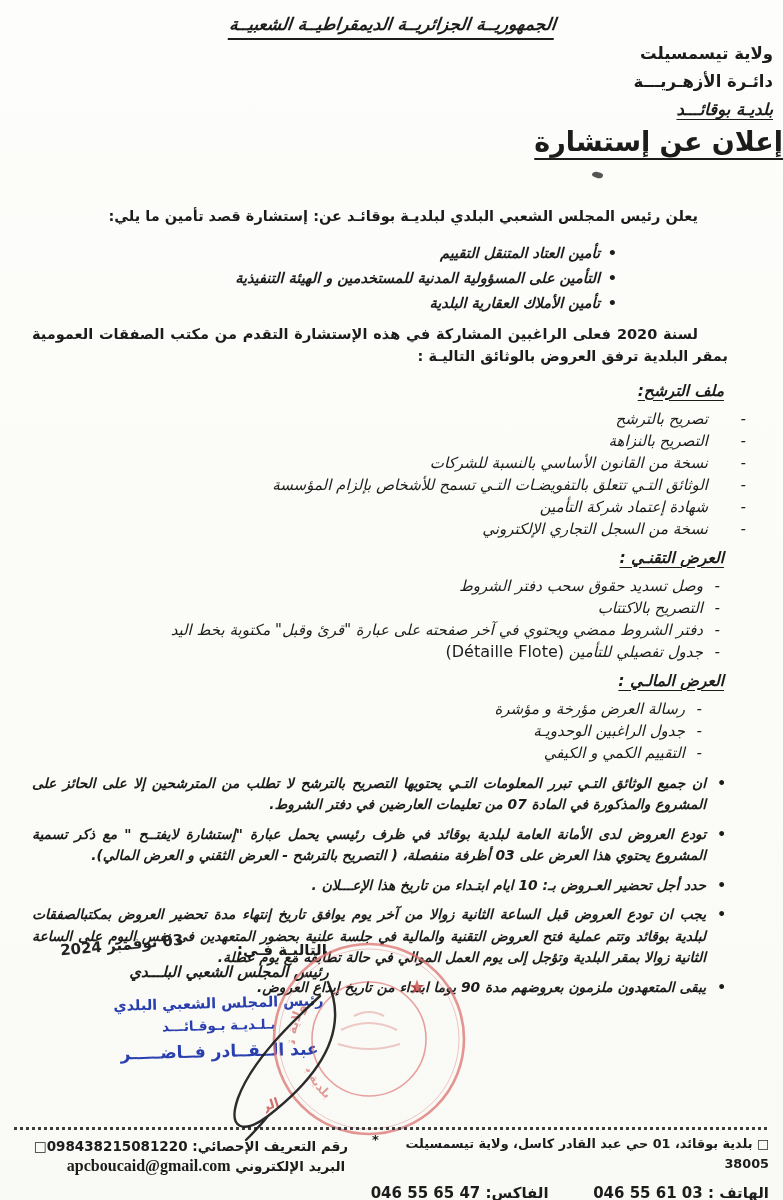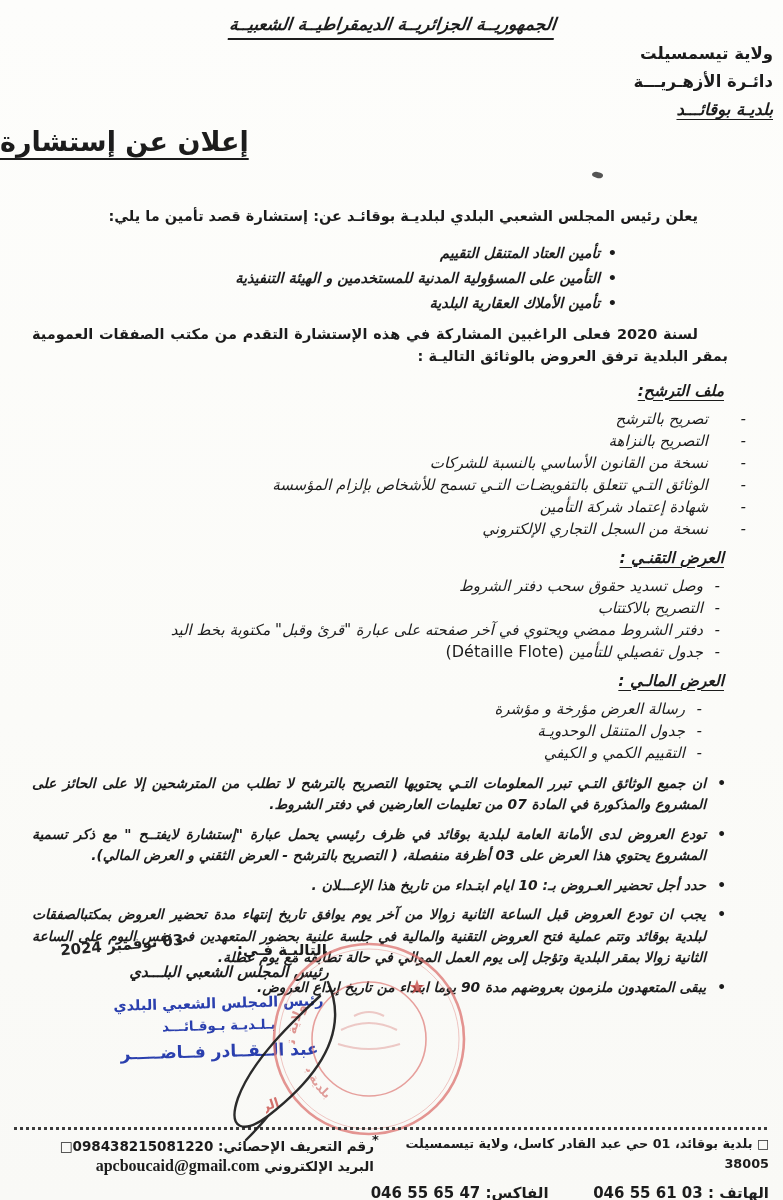--- a/index.html
+++ b/index.html
@@ -7,21 +7,21 @@
   #page{position:relative;width:783px;height:1200px;margin:0 auto;background:#fcfcfa;
         color:#1c1c1c;overflow:hidden;direction:rtl;
         background-image:linear-gradient(180deg,#fdfdfb 0%,#fbfbf8 60%,#f9f9f6 100%);}
   
   .rep-header{position:absolute;top:14px;left:182px;width:420px;text-align:center;}
   .rep-header span{display:inline-block;font-size:17px;font-weight:bold;font-style:italic;
         transform:skewX(-6deg);border-bottom:2.5px solid #1d1d1d;padding-bottom:4px;}
   .authority{position:absolute;top:40px;right:10px;width:180px;text-align:right;
         font-size:16.5px;font-weight:bold;line-height:28px;}
   .authority .commune{font-style:italic;text-decoration:underline;text-underline-offset:4px;}
-  .doc-title{position:absolute;top:126px;width:100%;text-align:left;}
+  .doc-title{position:absolute;top:126px;width:100%;text-align:right;}
   .doc-title span{font-size:27px;font-weight:bold;text-decoration:underline;
         text-underline-offset:7px;text-decoration-thickness:2px;}
   .ink-smudge{position:absolute;top:172px;left:592px;width:11px;height:6px;background:#2a2a2a;
         border-radius:60% 40% 55% 45%;transform:rotate(18deg);opacity:.8;}
   
   .main{position:absolute;top:190px;right:55px;left:32px;font-size:14.5px;}
   .para{line-height:22px;text-align:justify;font-weight:bold;}
   .indent{text-indent:30px;}
   ul{list-style:none;margin:0;padding:0;}
   .intro-list{margin:5px 128px 4px 0;}
@@ -59,21 +59,21 @@
   .red-stamp{position:absolute;top:938px;left:266px;opacity:.85;filter:blur(.3px);}
   .sig-svg{position:absolute;top:978px;left:194px;z-index:5;}
   
   .footer-sep{position:absolute;top:1127px;left:14px;right:16px;border-top:3px dotted #3c3c3c;}
   .footer-star{position:absolute;top:1132px;left:372px;font-size:13px;font-weight:bold;}
   .f-right{position:absolute;top:1134px;right:14px;width:400px;text-align:right;}
   .f-addr{font-size:12.8px;font-weight:bold;line-height:20px;}
   .f-tel{font-size:15px;font-weight:bold;margin-top:10px;}
   .f-tel .num{direction:ltr;unicode-bidi:isolate;}
   .f-tel .gap{display:inline-block;width:34px;}
-  .f-left{position:absolute;top:1138px;left:8px;width:366px;text-align:right;}
+  .f-left{position:absolute;top:1138px;left:8px;width:366px;text-align:center;}
   .f-nif{font-size:13.5px;font-weight:bold;}
   .f-nif .num{direction:ltr;unicode-bidi:isolate;}
   .f-mail{font-size:13.5px;font-weight:bold;margin-top:3px;margin-left:30px;}
   .f-mail .email{direction:ltr;unicode-bidi:isolate;font-family:"Liberation Serif",serif;
         font-size:16px;font-weight:bold;}
 </style>
 </head>
 <body>
 
 <div id="page">
@@ -123,21 +123,21 @@
       <li>دفتر الشروط ممضي ويحتوي في آخر صفحته على عبارة "قرئ وقبل" مكتوبة بخط اليد</li>
       <li>
         <span>جدول تفصيلي للتأمين</span>
         <span class="latin">(Détaille Flote)</span>
       </li>
     </ul>
 
     <div class="sec-h" style="margin-top:9px">العرض المالـي :</div>
     <ul class="dash-list fin">
       <li>رسالة العرض مؤرخة و مؤشرة</li>
-      <li>جدول المتنقل الوحدويـة</li>
+      <li>جدول الراغبين الوحدويـة</li>
       <li>التقييم الكمي و الكيفي</li>
     </ul>
 
     <ul class="cond-list">
       <li>ان جميع الوثائق التـي تبرر المعلومات التـي يحتويها التصريح بالترشح لا تطلب من المترشحين إلا على الحائز على المشروع والمذكورة في المادة 07 من تعليمات العارضين في دفتر الشروط.</li>
       <li>تودع العروض لدى الأمانة العامة لبلدية بوقائد  في ظرف رئيسي يحمل عبارة "إستشارة  لايفتــح " مع ذكر  تسمية المشروع يحتوي هذا العرض على 03 أظرفة منفصلة، ( التصريح بالترشح - العرض الثقني  و العرض المالي).</li>
       <li>حدد أجل تحضير العـروض بـ: 10 ايام  ابتـداء من تاريخ هذا الإعـــلان .</li>
       <li>يجب ان تودع العروض قبل الساعة الثانية زوالا من آخر يوم يوافق تاريخ إنتهاء مدة تحضير العروض بمكتبالصفقات  لبلدية بوقائد وتتم عملية فتح العروض التقنية والمالية في جلسة علنية بحضور المتعهدين في نفس اليوم على  الساعة الثانية  زوالا  بمقر البلدية وتؤجل إلى يوم العمل الموالي في حالة تطابقه مع يوم عطلة.</li>
       <li>يبقى المتعهدون ملزمون بعروضهم مدة 90 يوما ابتداء من تاريخ إيداع العروض.</li>
     </ul>

